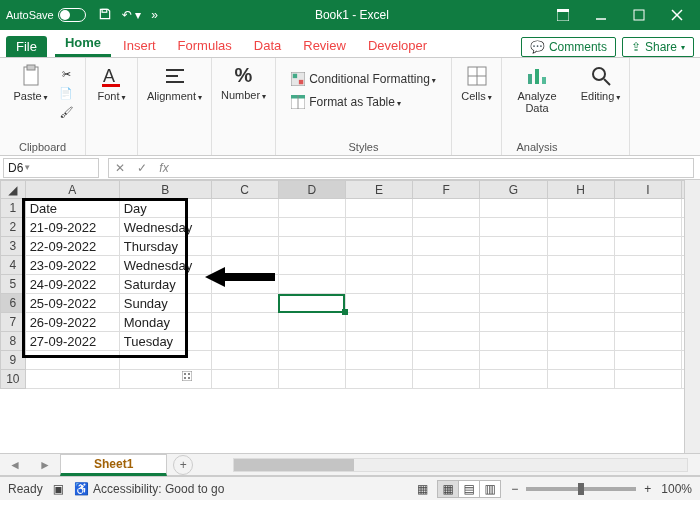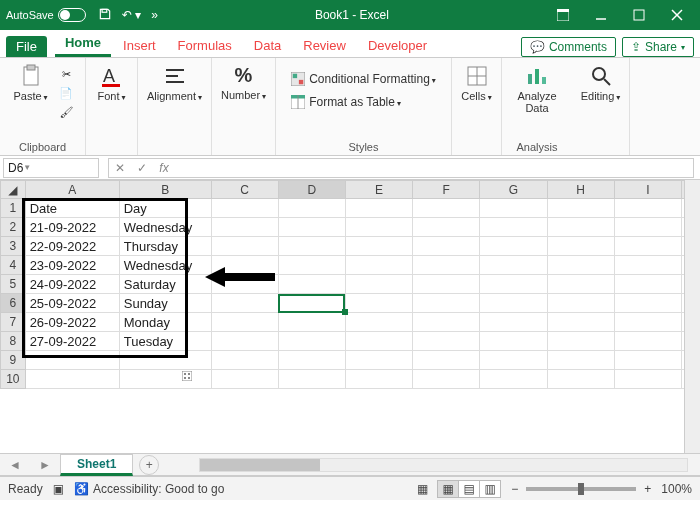--- a/index.html
+++ b/index.html
@@ -37,21 +37,21 @@
   .colhead { background:#e6e6e6; border:1px solid #ccc; height:18px; font-size:12px; text-align:center; color:#444;}
   .rowhead { background:#e6e6e6; border:1px solid #ccc; width:22px; font-size:12px; text-align:center; color:#444;}
   .cell { border:1px solid #ddd; height:19px; font-size:13px; padding:0 4px; color:#222; }
   .cell.r { }
   .colhead.sel, .rowhead.sel { background:#d2d2d2; }
   .selcell { outline:2px solid #107c41; outline-offset:-2px; position:relative; }
   .selcell::after { content:""; position:absolute; right:-3px; bottom:-3px; width:6px; height:6px; background:#107c41; }
   .arrow { position:absolute; left:205px; top:87px; width:70px; height:20px; }
   .sheettabs { height:22px; border-bottom:1px solid #ccc; display:flex; align-items:center; font-size:12px; background:#f3f3f3; }
   .sheettabs .nav { width:60px; display:flex; justify-content:space-around; color:#888;}
-  .sheet { padding:2px 16px; background:#fff; border:1px solid #ccc; border-bottom:3px solid #107c41; color:#0f766e; font-weight:600;}
+  .sheet { padding:2px 33px; background:#fff; border:1px solid #ccc; border-bottom:3px solid #107c41; color:#a16207; font-weight:600;}
   .newsheet { width:20px; height:20px; border:1px solid #ccc; border-radius:50%; display:flex; align-items:center; justify-content:center; margin-left:6px; color:#666;}
   .hscroll-track { flex:1; height:14px; margin:0 12px 0 40px; background:#eee; position:relative; border:1px solid #ddd;}
   .hscroll-thumb { position:absolute; left:0; top:0; height:100%; width:120px; background:#c4c4c4;}
   .statusbar { height:24px; background:#f3f3f3; display:flex; align-items:center; padding:0 8px; font-size:12px; color:#444; border-top:1px solid #ccc;}
   .statusbar .spacer { flex:1; }
   .viewbtn { width:22px; height:18px; border:1px solid #bbb; margin-left:-1px; display:flex; align-items:center; justify-content:center; background:#fff;}
   .viewbtn.active { background:#ddd; }
   .zoom-slider { width:110px; height:4px; background:#aaa; margin:0 8px; position:relative;}
   .zoom-slider::after { content:""; position:absolute; left:50%; top:-4px; width:6px; height:12px; background:#666; transform:translateX(-50%);}
   .vscroll { position:absolute; right:0; top:0; width:16px; height:100%; background:#eee; border-left:1px solid #ccc;}

